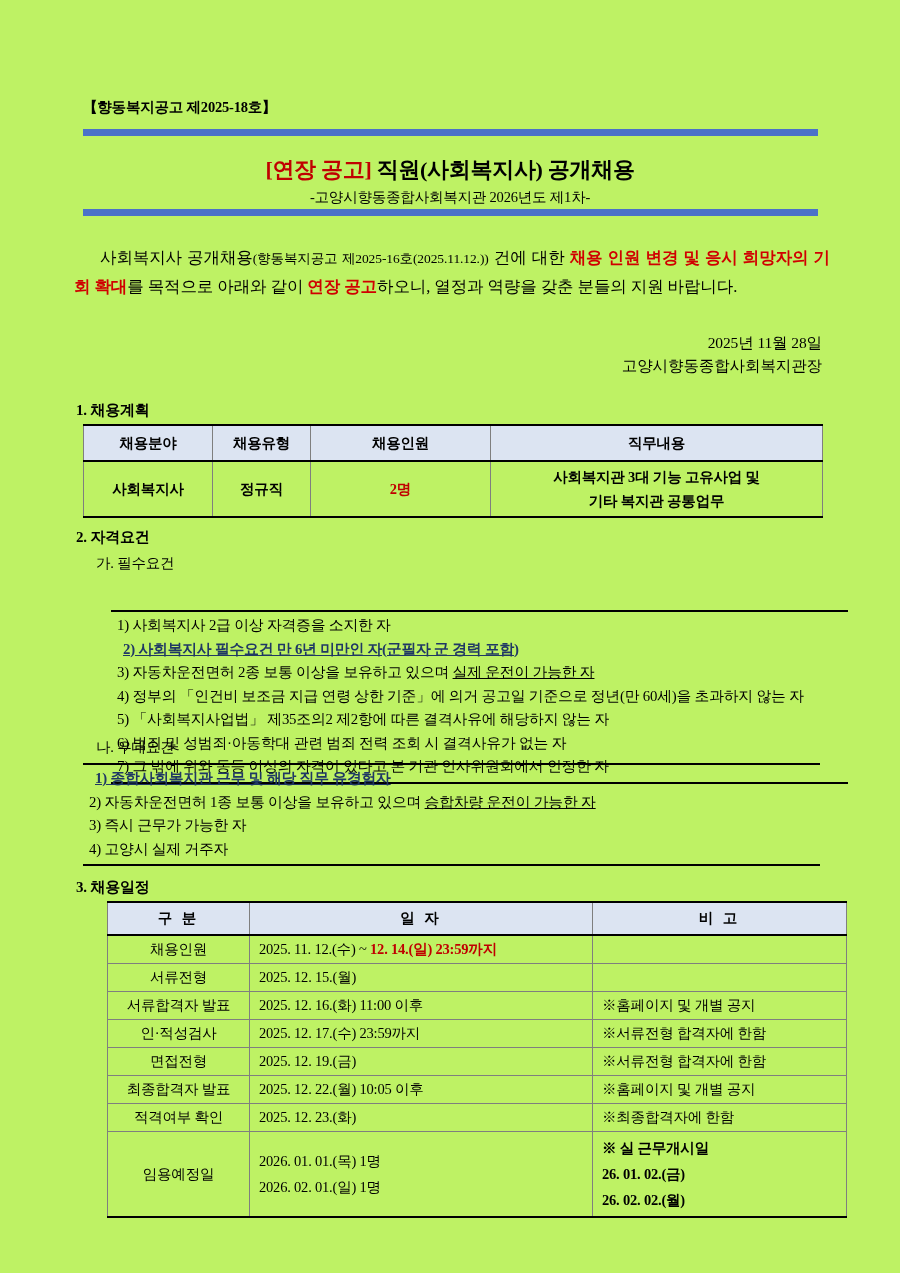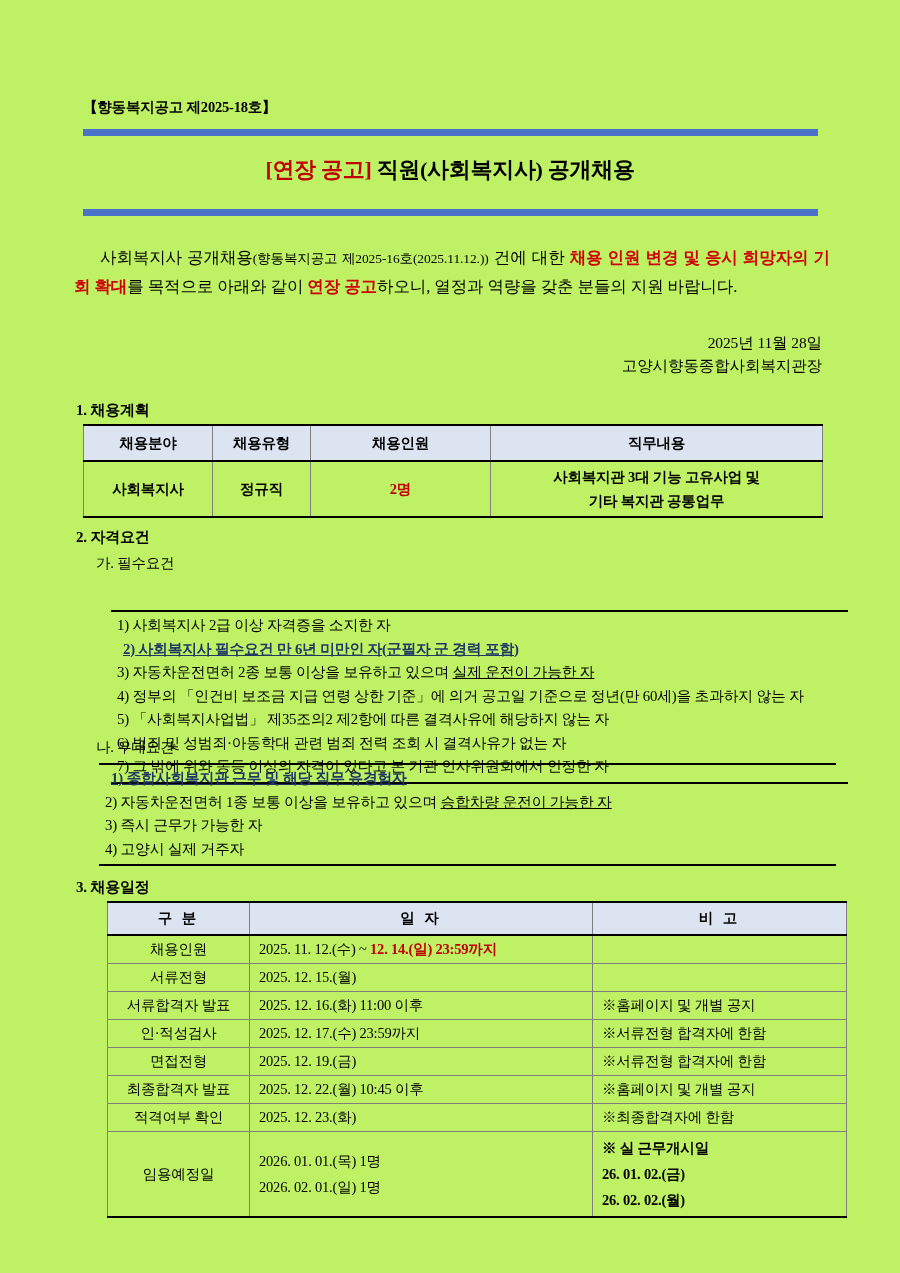--- a/index.html
+++ b/index.html
@@ -173,34 +173,35 @@
     color: #1F3864;
     font-weight: bold;
     text-decoration: underline;
     display: inline-block;
     white-space: nowrap;
   }
   .req-row { padding-left: 6px; }
   .u { text-decoration: underline; }
 
   #req-essential { top: 610px; margin-left: 28px; }
-  #req-preferred { top: 763px; margin-left: 16px; }
+  #req-preferred { top: 763px; }
 </style>
 </head>
 <body>
 
 <div id="page">
 
   <div class="doc-number">【향동복지공고 제2025-18호】</div>
 
   <div class="rule-blue rule-top"></div>
 
   <div class="title-main">
     <span class="red">[연장 공고]</span><span> 직원(사회복지사) 공개채용</span>
   </div>
+  <div class="title-sub">-고양시향동종합사회복지관 2026년도 제1차-</div>
 
   <div class="rule-blue rule-bottom"></div>
 
   <div class="intro">
     <span>사회복지사 공개채용</span><span class="small">(향동복지공고 제2025-16호(2025.11.12.))</span><span> 건에 대한 </span><span class="red">채용 인원 변경 및 응시 희망자의 기회 확대</span><span>를 목적으로 아래와 같이 </span><span class="red">연장 공고</span><span>하오니, 열정과 역량을 갖춘 분들의 지원 바랍니다.</span>
   </div>
 
   <div class="signblock">
     <div>2025년 11월 28일</div>
     <div>고양시향동종합사회복지관장</div>
@@ -316,21 +317,21 @@
         <td class="left">2025. 12. 17.(수) 23:59까지</td>
         <td class="left">※서류전형 합격자에 한함</td>
       </tr>
       <tr>
         <td>면접전형</td>
         <td class="left">2025. 12. 19.(금)</td>
         <td class="left">※서류전형 합격자에 한함</td>
       </tr>
       <tr>
         <td>최종합격자 발표</td>
-        <td class="left">2025. 12. 22.(월) 10:45 이후</td>
+        <td class="left">2025. 12. 22.(월) 10:05 이후</td>
         <td class="left">※홈페이지 및 개별 공지</td>
       </tr>
       <tr>
         <td>적격여부 확인</td>
         <td class="left">2025. 12. 23.(화)</td>
         <td class="left">※최종합격자에 한함</td>
       </tr>
       <tr>
         <td class="multi">임용예정일</td>
         <td class="left multi">

